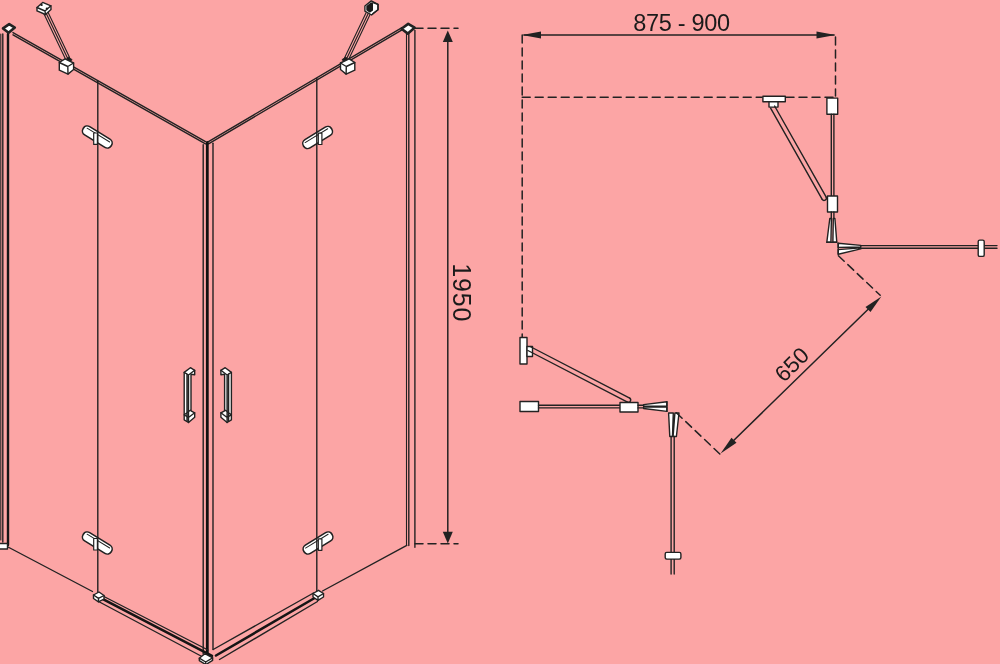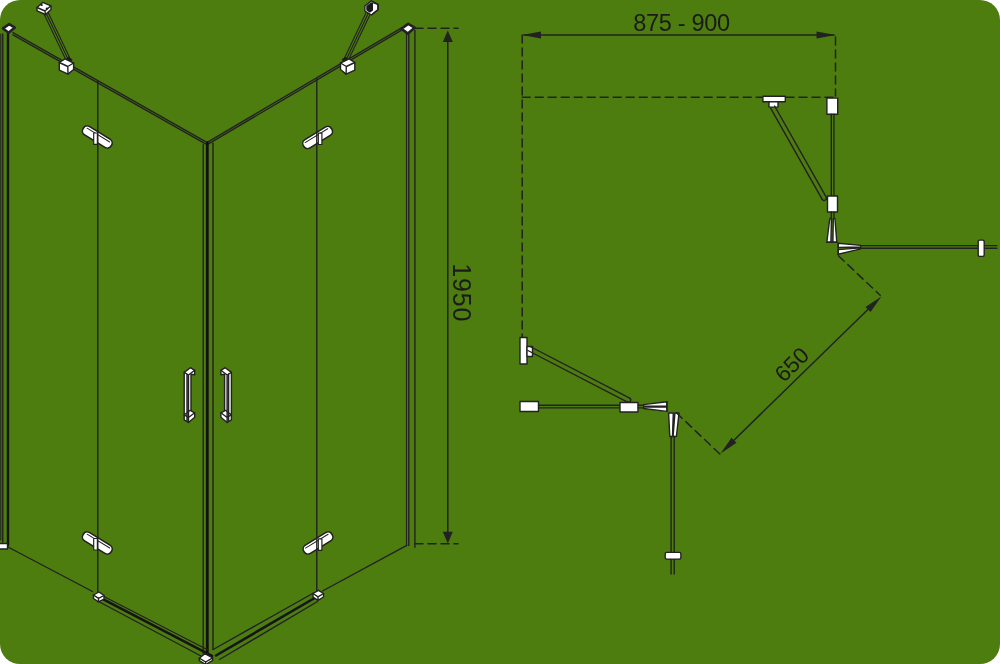--- a/index.html
+++ b/index.html
@@ -1,16 +1,16 @@
 <!DOCTYPE html>
 <html><head>
 <meta charset="utf-8">
 <style>
   html,body{margin:0;padding:0;background:#fff;}
-  .wrap{width:1000px;height:664px;position:relative;background:#4d7c0f;overflow:hidden;border-radius:20px;}
+  .wrap{width:1000px;height:664px;position:relative;background:#fca5a5;overflow:hidden;}
   svg{display:block;}
   text{font-family:"Liberation Sans", sans-serif; fill:#1a1a1a;}
 </style>
 </head>
 <body>
 <div class="wrap">
 <svg width="1000" height="664" viewBox="0 0 1000 664">
 <g fill="none" stroke="#222" stroke-width="1.4" stroke-linecap="round" stroke-linejoin="round">
 
 <line x1="0.8" y1="34" x2="0.8" y2="540" stroke-width="1.1"></line>

